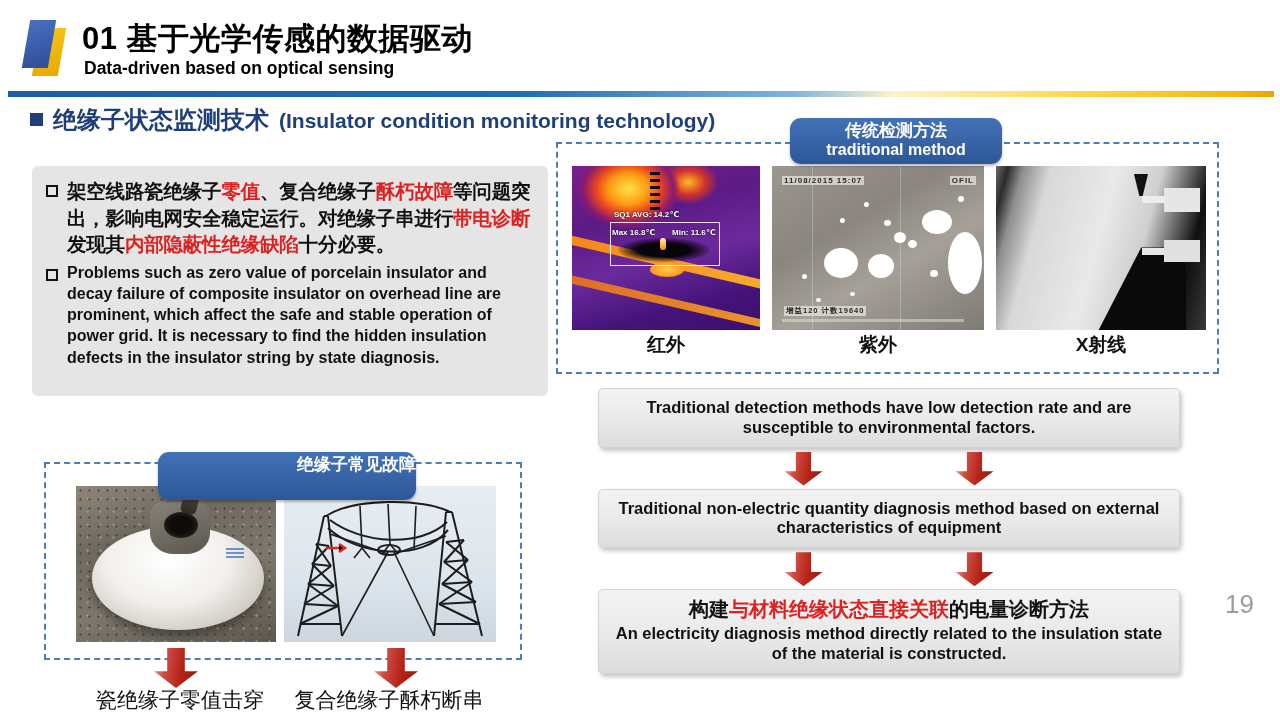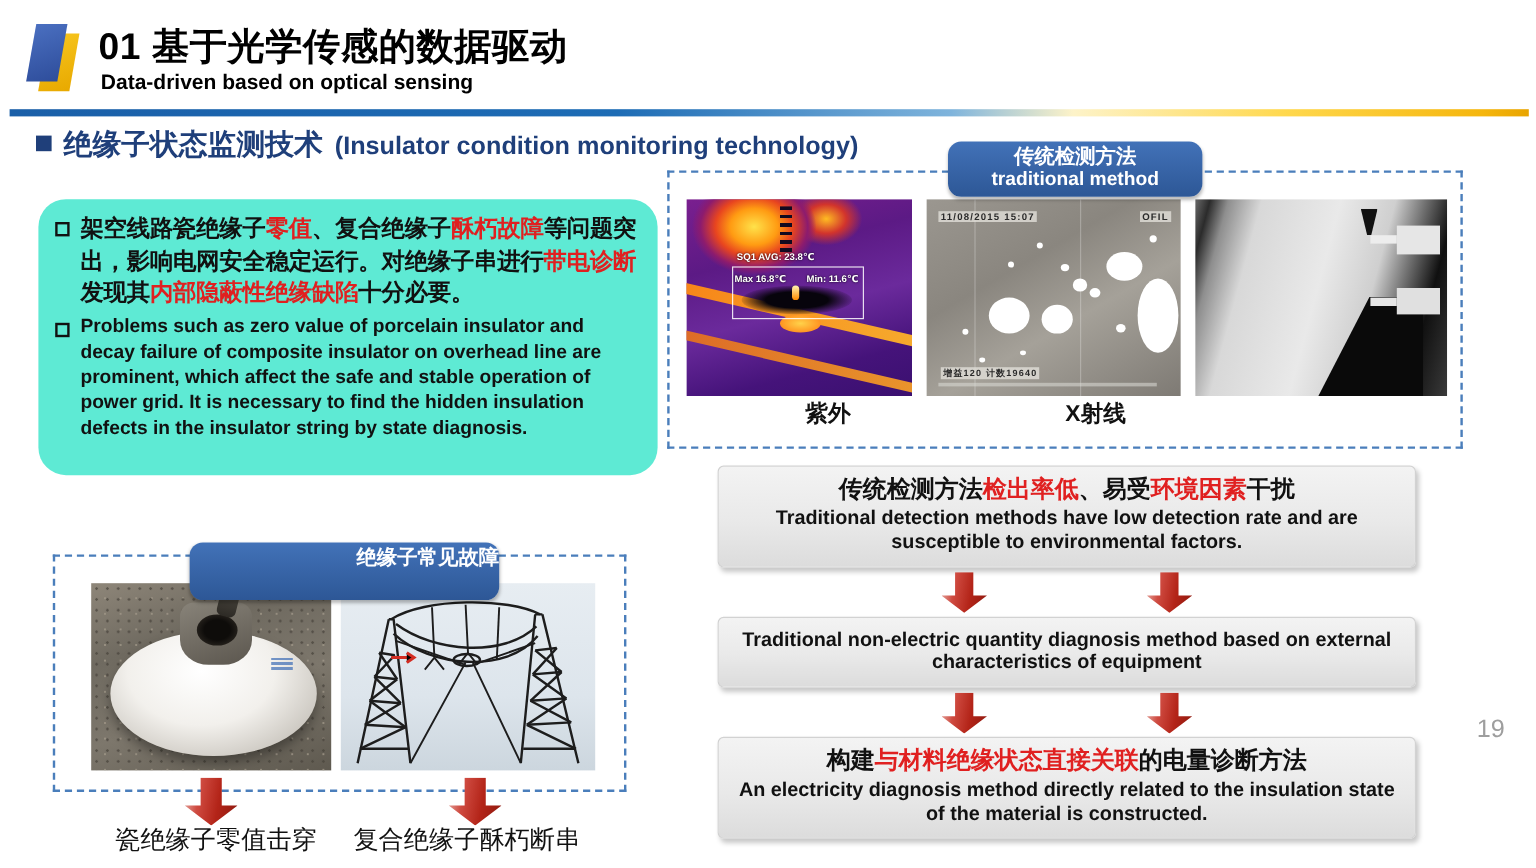--- a/index.html
+++ b/index.html
@@ -43,21 +43,21 @@
 
   
   .sec-head { position: absolute; left: 30px; top: 104px; display: flex; align-items: baseline; gap: 10px; }
   .sec-bullet { width: 13px; height: 13px; background: #1f3f7a; display: inline-block; position: relative; top: -2px; }
   .sec-cn { font-size: 24px; font-weight: bold; color: #1f3f7a; white-space: nowrap; }
   .sec-en { font-size: 21px; font-weight: bold; color: #1f3f7a; white-space: nowrap; }
 
   
   .text-panel {
     position: absolute; left: 32px; top: 166px; width: 516px; height: 230px;
-    background: #5eead4; border-radius: 23px; padding: 12px 16px 10px 14px;
+    background: #e5e5e5; border-radius: 6px; padding: 12px 16px 10px 14px;
   }
   .tp-row { display: flex; gap: 9px; }
   .tp-row + .tp-row { margin-top: 4px; }
   .tp-sq {
     flex: 0 0 auto; width: 12px; height: 12px;
     border: 2.2px solid #111; margin-top: 7px;
   }
   .tp-cn { font-size: 19.5px; font-weight: bold; color: #111; line-height: 1.36; letter-spacing: -0.2px; }
   .tp-en { font-size: 16px; font-weight: bold; color: #111; line-height: 1.33; }
 
@@ -201,21 +201,21 @@
   .fa-1 { left: 110px; top: 0; }
   .fa-2 { left: 330px; top: 0; }
   .fault-caps { position:absolute; left: 44px; top: 686px; width: 520px; display:flex; }
   .fault-caps .fc { font-size: 21px; font-weight: normal; color: #111; white-space: nowrap; }
   .fc-1 { width: 220px; text-align:right; }
   .fc-2 { width: 250px; text-align:center; }
 
   
   .pageno {
     position: absolute; right: 26px; bottom: 8px;
-    font-size: 21px; color: #9e9e9e;
+    font-size: 26px; color: #9e9e9e;
   }
 </style>
 </head>
 <body>
 
 <div class="slide">
 
   <div class="header">
     <div class="logo-mark">
       <div class="gold"></div>
@@ -248,21 +248,21 @@
 
       <div class="img-cell">
         <div class="thermal">
           <div class="streak1"></div>
           <div class="streak2"></div>
           <div class="dots"></div>
           <div class="t-dark"></div>
           <div class="blob"></div>
           <div class="t-box"></div>
           <div class="t-spark"></div>
-          <div class="t-ov t-avg">SQ1 AVG: 23.8℃</div>
+          <div class="t-ov t-avg">SQ1 AVG: 14.2℃</div>
           <div class="t-ov t-max">Max  16.8℃</div>
           <div class="t-ov t-min">Min: 11.6℃</div>
         </div>
       </div>
 
       <div class="img-cell">
         <div class="uv">
           <div class="vline" style="left:40px"></div>
           <div class="vline" style="left:128px"></div>
           <div class="lbl" style="left:10px; top:10px">11/08/2015  15:07</div>
@@ -292,33 +292,33 @@
           <div class="neck"></div>
           <div class="pin1"></div>
           <div class="cap1"></div>
           <div class="pin2"></div>
           <div class="cap2"></div>
         </div>
       </div>
     </div>
 
     <div class="cap-row">
+      <div class="cap" style="width:188px">红外</div>
       <div class="cap" style="width:212px; margin-left:12px">紫外</div>
       <div class="cap" style="width:210px; margin-left:12px">X射线</div>
     </div>
   </div>
 
   <div class="trad-badge">
     <div class="b-cn">传统检测方法</div>
     <div class="b-en">traditional method</div>
   </div>
 
   <div class="flow">
     <div class="fbox">
-      <div class="fb-cn" id="flow-cn-0"><span style="color: rgb(17, 17, 17);">传统检测方法</span><span style="color: rgb(224, 32, 32);">检出率低</span><span style="color: rgb(17, 17, 17);">、易受</span><span style="color: rgb(224, 32, 32);">环境因素</span><span style="color: rgb(17, 17, 17);">干扰</span></div>
       <div class="fb-en">Traditional detection methods have low detection rate and are susceptible to environmental factors.</div>
     </div>
     <div class="arrow-pair">
       <div class="arr-down"></div>
       <div class="arr-down"></div>
     </div>
     <div class="fbox">
       <div class="fb-en">Traditional non-electric quantity diagnosis method based on external characteristics of equipment</div>
     </div>
     <div class="arrow-pair">

